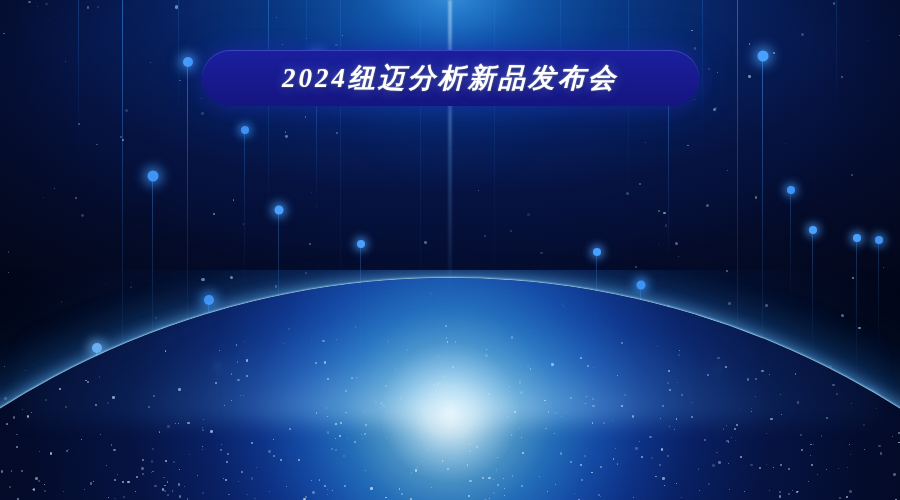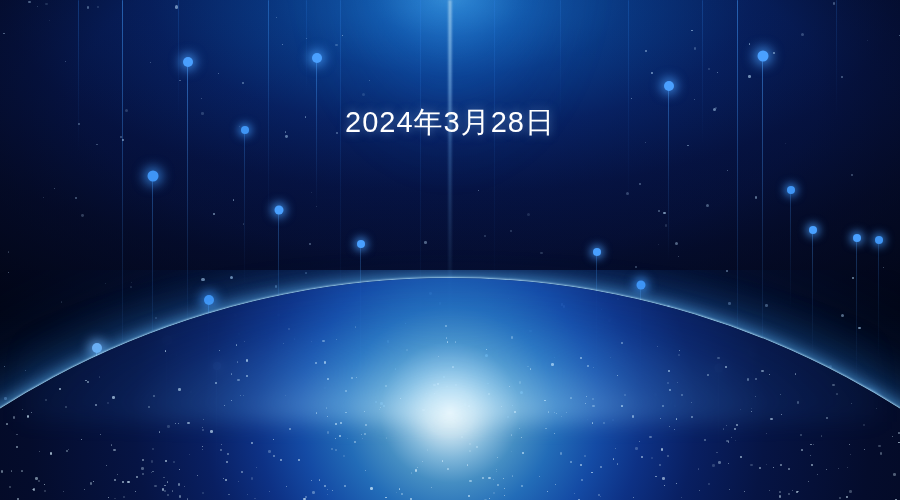--- a/index.html
+++ b/index.html
@@ -900,18 +900,20 @@
         <div class="cl" style="left: 164.9px; top: 190.2px; width: 2.1px; height: 2.1px; opacity: 0.79;"></div>
         <div class="cl" style="left: 340.3px; top: 152.2px; width: 1.4px; height: 1.4px; opacity: 0.67;"></div>
         <div class="cl" style="left: 380.1px; top: 137.1px; width: 1.2px; height: 1.2px; opacity: 0.47;"></div>
         <div class="cl" style="left: 113.3px; top: 178.7px; width: 2.6px; height: 2.6px; opacity: 0.51;"></div>
       </div>
     <div class="globe-rim"></div>
   </div>
   <div class="globe-haze"></div>
 
   <div class="content">
-    <div class="event-date">2024年3月28日</div>
-
-
+
+
+    <div class="subtitle-pill">
+      <div class="subtitle-text">2024纽迈分析新品发布会</div>
+    </div>
   </div>
 
 </div>
 
 </body></html>

